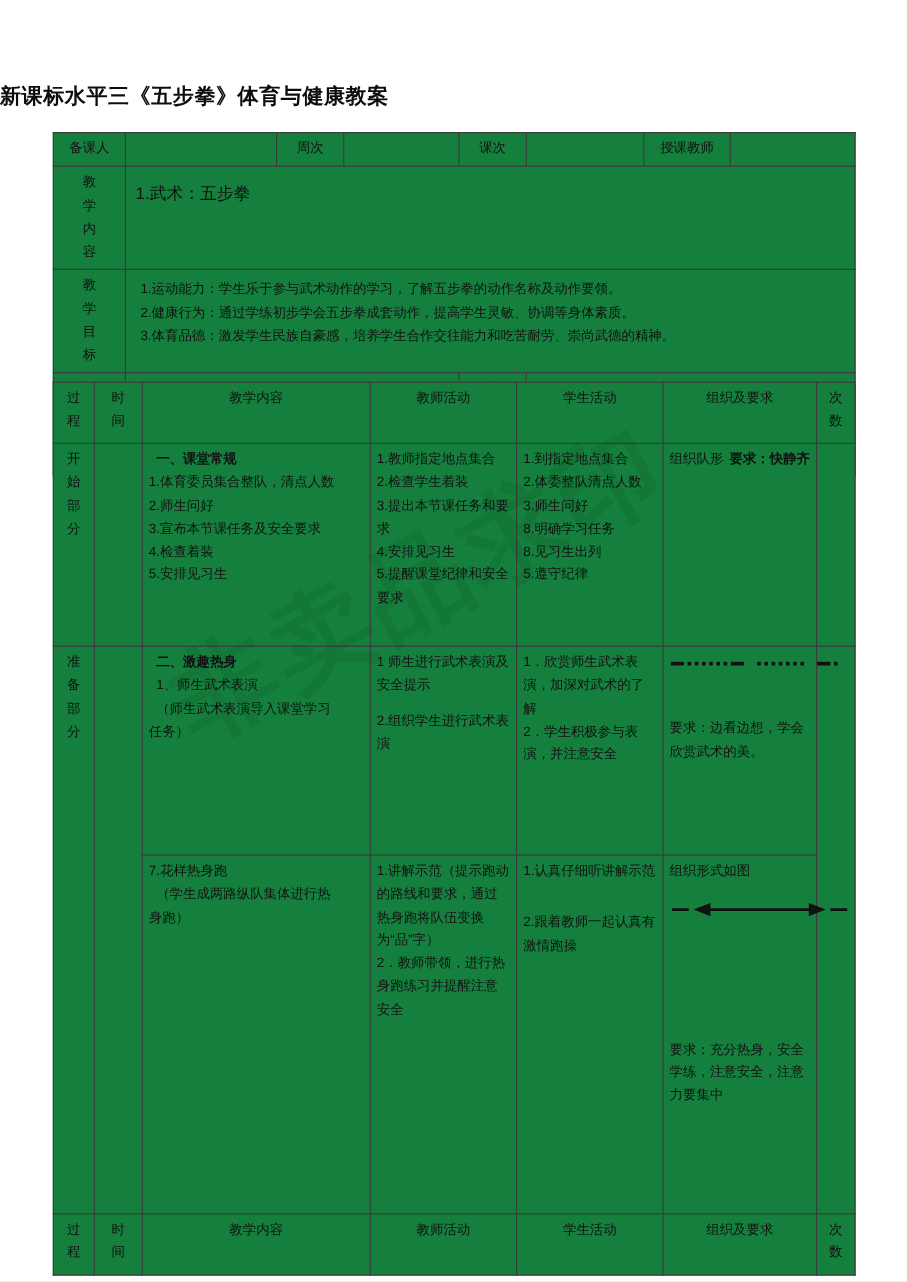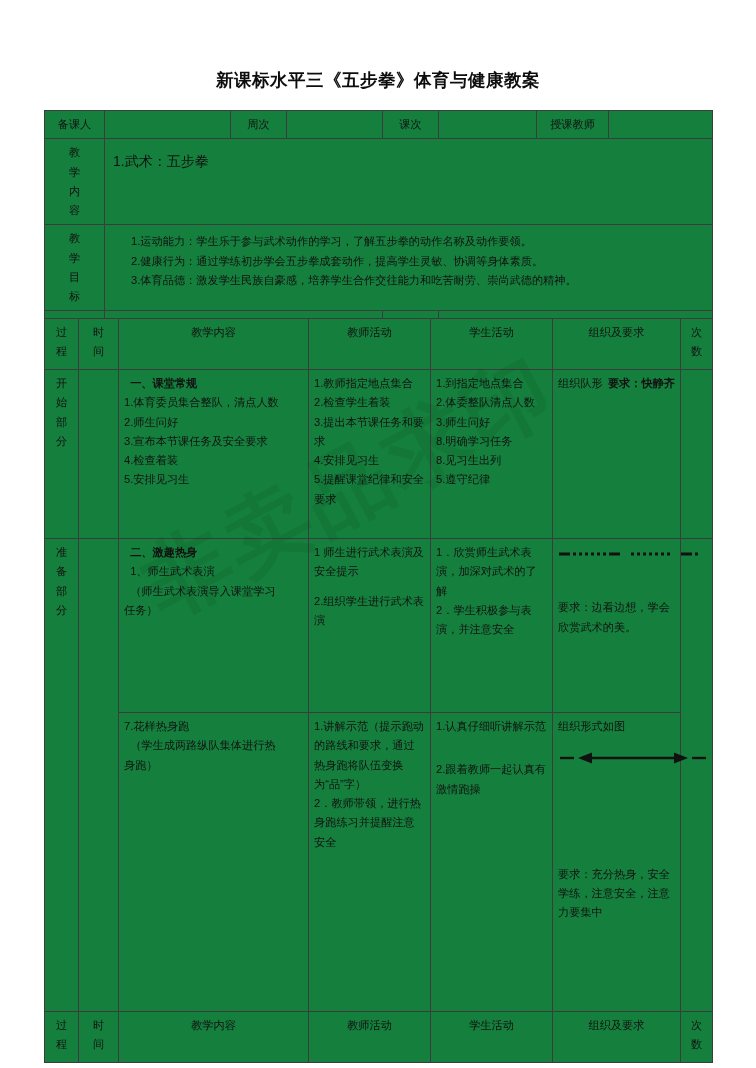--- a/index.html
+++ b/index.html
@@ -41,21 +41,21 @@
     white-space: nowrap;
     font-family: "DejaVu Sans", sans-serif;
   }
 
   
   .doc-title {
     position: absolute;
     left: 0;
     top: 68px;
     width: 756px;
-    text-align: center;
+    text-align: left;
     font-size: 17.5px;
     font-weight: 700;
     letter-spacing: 0.5px;
     color: #0d0d0d;
   }
 
   
   table.sheet {
     position: absolute;
     left: 44px;
@@ -155,21 +155,21 @@
       <td class="vlabel">
         <div class="vlabel-narrow">教学内容</div>
       </td>
       <td class="c-mid" colspan="7" style="font-size:14px;font-weight:400;padding:10px 8px;">1.武术：五步拳</td>
     </tr>
 
     <tr>
       <td class="vlabel">
         <div class="vlabel-narrow">教学目标</div>
       </td>
-      <td colspan="7" class="c-mid" style="padding:7px 26px;">
+      <td colspan="7" class="c-mid" style="padding:7px 12px;">
         <div>1.运动能力：学生乐于参与武术动作的学习，了解五步拳的动作名称及动作要领。</div>
         <div>2.健康行为：通过学练初步学会五步拳成套动作，提高学生灵敏、协调等身体素质。</div>
         <div>3.体育品德：激发学生民族自豪感，培养学生合作交往能力和吃苦耐劳、崇尚武德的精神。</div>
       </td>
     </tr>
 
     <tr>
       <td class="vlabel">
         <div class="vlabel-narrow">教学重点</div>
       </td>

